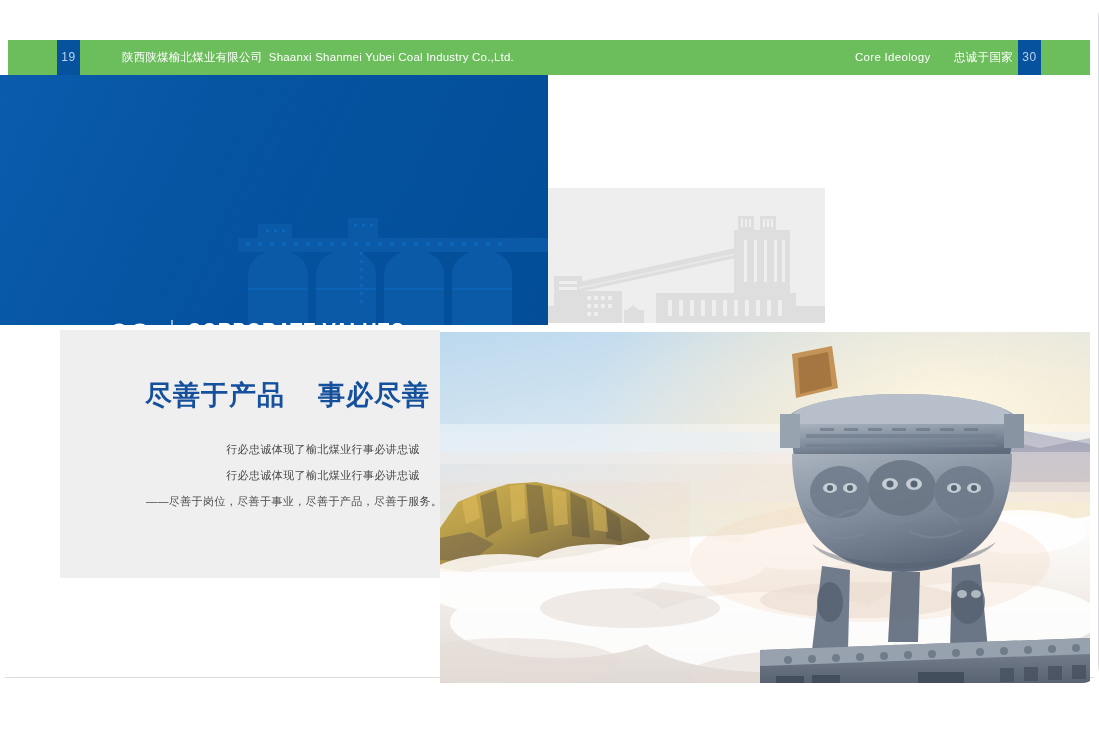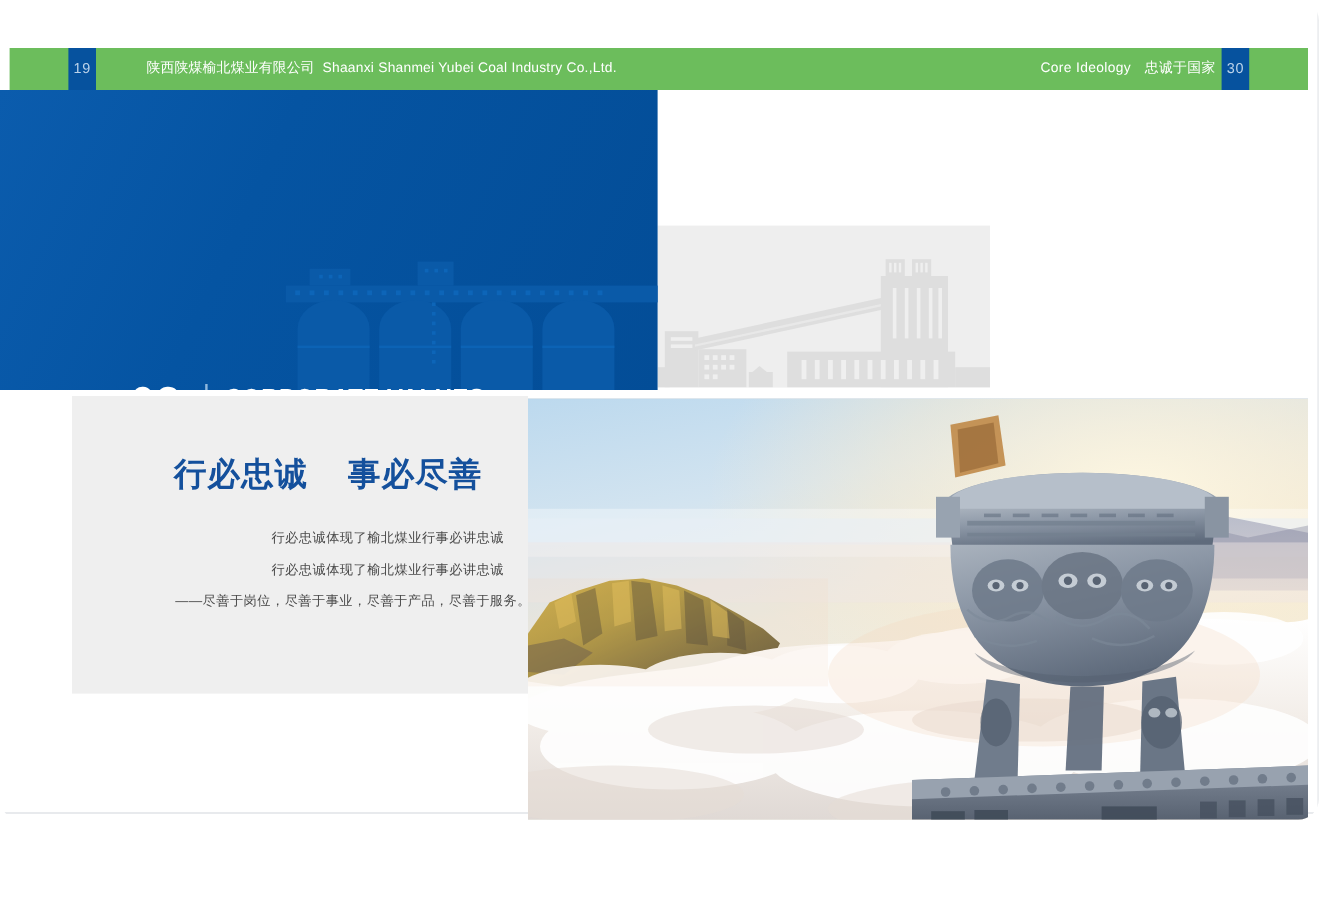--- a/index.html
+++ b/index.html
@@ -80,21 +80,21 @@
     position: absolute;
     right: 86px;
     top: 40px;
     height: 35px;
     line-height: 35px;
     color: #ffffff;
     font-size: 11.5px;
     letter-spacing: 0.3px;
     white-space: nowrap;
   }
-  .header-section .sec-en { margin-right: 8px; }
+  .header-section .sec-en { margin-right: 20px; }
 
   
   .watermark-panel {
     position: absolute;
     left: 548px;
     top: 188px;
     width: 277px;
     height: 135px;
     background: #eeeeee;
     overflow: hidden;
@@ -382,21 +382,21 @@
       <div class="sec-text">
         <div class="sec-title-en">CORPORATE VALUES</div>
 
       </div>
     </div>
   </div>
 
   <div class="content-panel"></div>
 
   <div class="headline">
-    <span>行必忠诚</span>
+    <span>尽善于产品</span>
     <span class="gap"></span>
     <span>事必尽善</span>
   </div>
 
   <div class="body-block">
     <div class="body-line">行必忠诚体现了榆北煤业行事必讲忠诚</div>
     <div class="body-line">行必忠诚体现了榆北煤业行事必讲忠诚</div>
     <div class="body-line indent">——尽善于岗位，尽善于事业，尽善于产品，尽善于服务。</div>
   </div>
 

